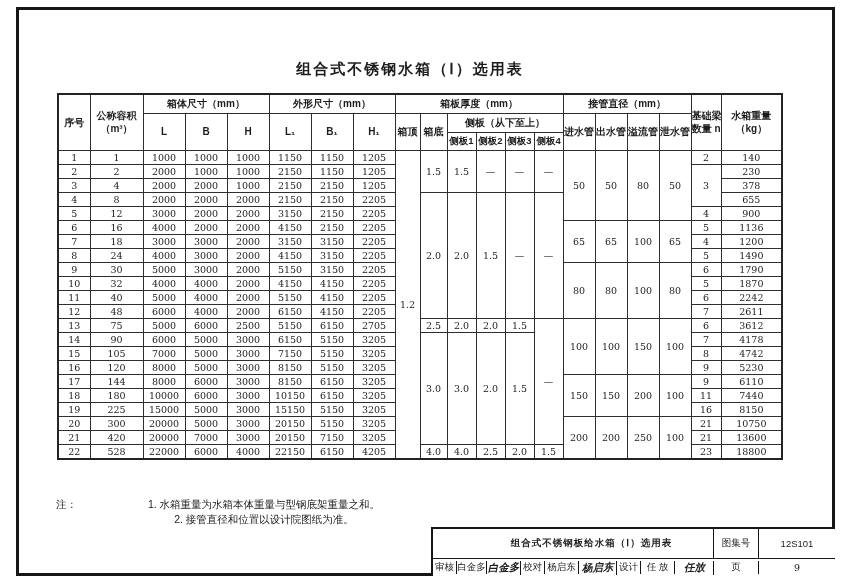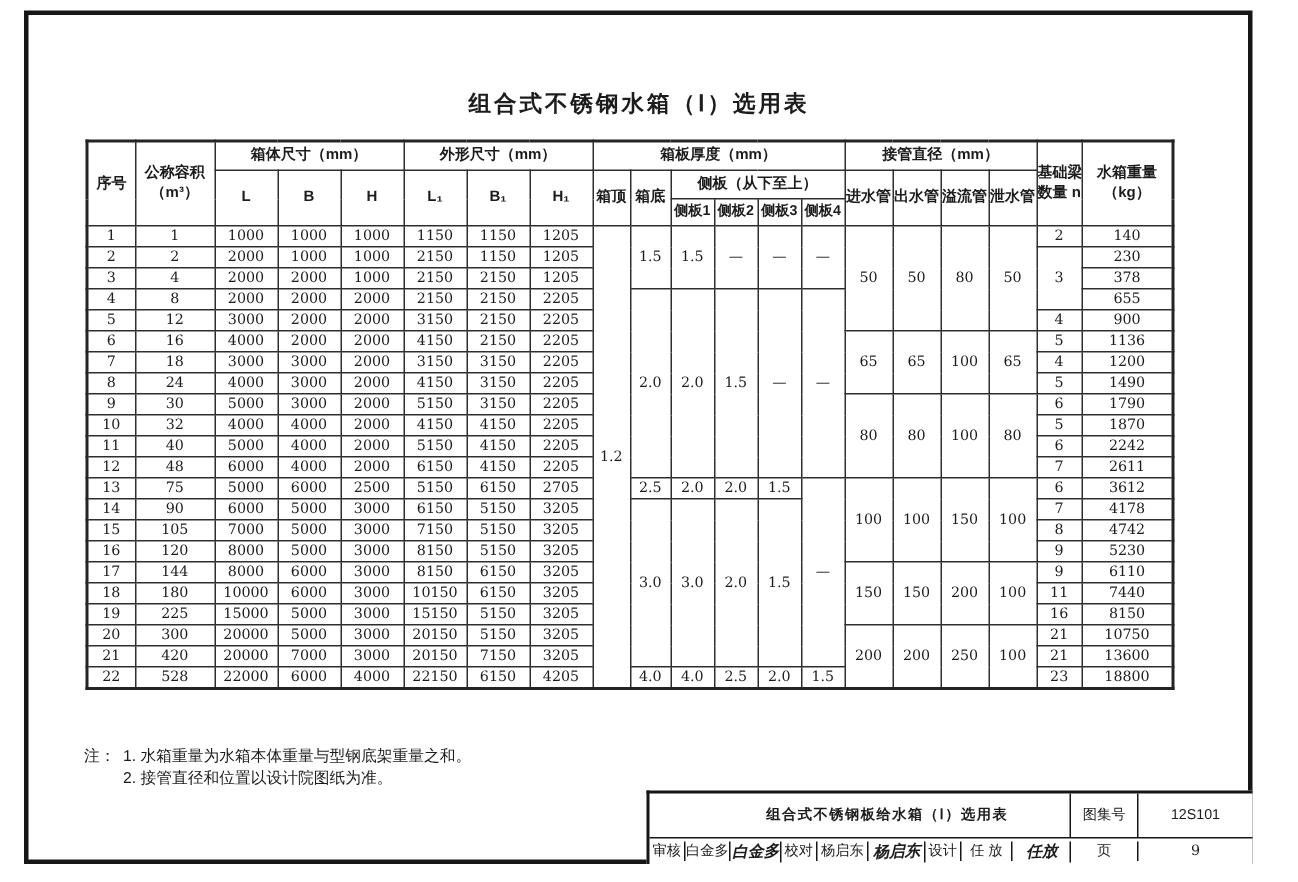--- a/index.html
+++ b/index.html
@@ -6,21 +6,21 @@
   #sheet{
     position:relative;width:865px;height:588px;background:#ffffff;
     font-family:"Liberation Sans",sans-serif;color:#1c1c1c;overflow:hidden;
   }
   
   .frame{
     position:absolute;left:16px;top:7px;width:813px;height:563px;
     border:3px solid #161616;background:#fff;
   }
   .page-title{
-    position:absolute;left:16px;top:60px;width:820px;text-align:center;
+    position:absolute;left:0;top:60px;width:820px;text-align:center;
     font-size:15px;font-weight:bold;letter-spacing:2px;
   }
   
   .tbl-wrap{position:absolute;left:57px;top:93px;}
   table.main{
     border-collapse:collapse;table-layout:fixed;width:724px;
     border:2px solid #242424;
   }
   table.main th,table.main td{
     border:1px solid #2e2e2e;text-align:center;vertical-align:middle;
@@ -33,21 +33,21 @@
     font-size:9.5px;height:13px;line-height:13px;
   }
   .two-line{display:block;line-height:1.25;text-align:center;}
   
   .notes{
     position:absolute;left:56px;top:497px;width:390px;
     font-size:10.5px;line-height:14.5px;
   }
   .notes .row{display:flex;}
   .notes .lbl{flex:0 0 26px;}
-  .notes .body{flex:1;}
+  .notes .body{flex:1;text-align:center;}
   
   .tblock{
     position:absolute;left:431px;top:527px;width:404px;height:49px;
     border-top:2px solid #161616;border-left:2px solid #161616;
     display:flex;flex-direction:column;background:#fff;box-sizing:border-box;
   }
   .tblock .r1{flex:0 0 29px;display:flex;border-bottom:1px solid #161616;}
   .tblock .r2{flex:1;display:flex;align-items:center;}
   .tblock .cell{
     display:flex;align-items:center;justify-content:center;

